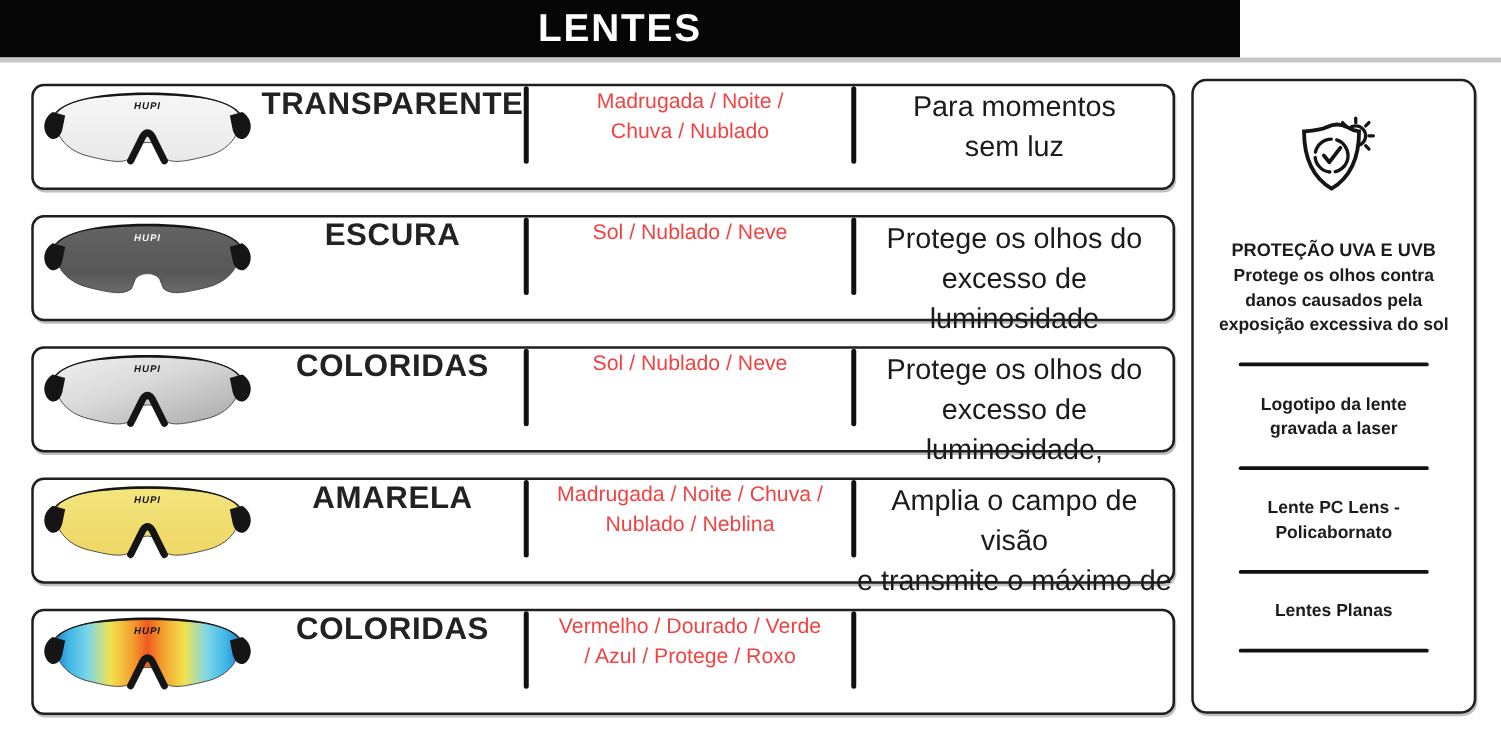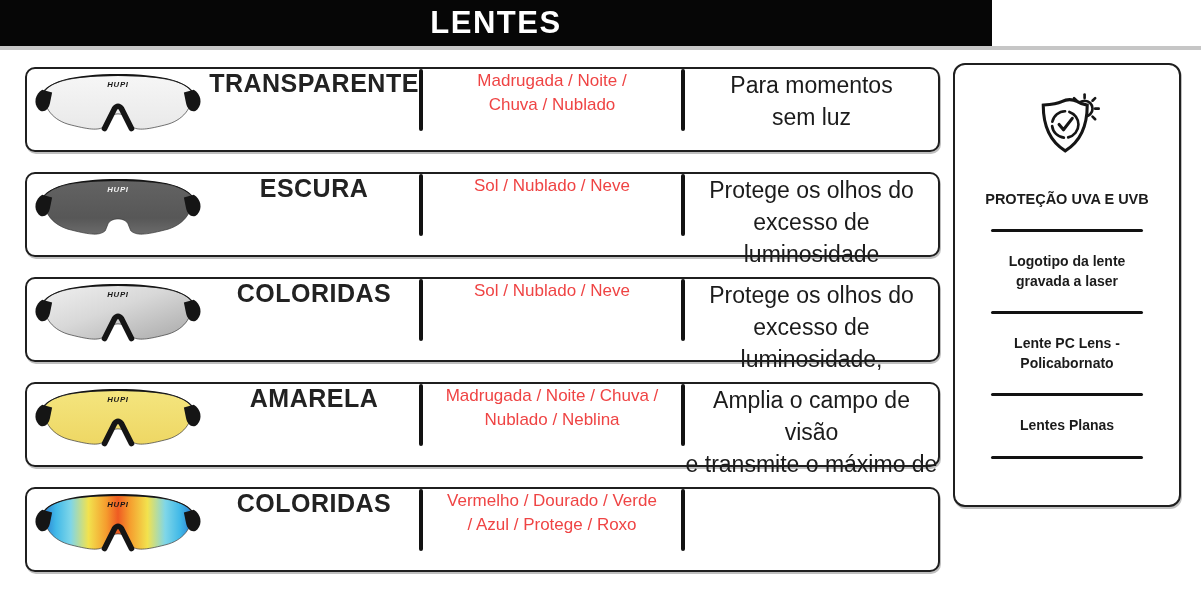--- a/index.html
+++ b/index.html
@@ -39,21 +39,21 @@
     flex:none;width:258px;text-align:center;font-size:17px;line-height:1.4;
     white-space:pre-line;color:#ef4444;
   }
   .row-right{
     flex:1;text-align:center;font-size:23px;line-height:1.4;
     white-space:pre-line;color:#1b1b1b;
   }
   
   .sidebar{
     box-sizing:border-box;
-    position:absolute;left:953px;top:63px;width:228px;height:444px;
+    position:absolute;left:953px;top:63px;width:228px;height:508px;
     border:2px solid #1f1f1f;border-radius:12px;background:#ffffff;
     display:flex;flex-direction:column;align-items:center;justify-content:space-evenly;
     padding:6px 10px;box-shadow:1px 2px 0 rgba(0,0,0,0.25);
   }
   .sb-section{text-align:center;font-size:14px;font-weight:700;line-height:1.4;white-space:pre-line;}
   .sb-title{font-size:14.5px;font-weight:800;white-space:pre-line;}
   .sb-divider{width:152px;height:3px;background:#121212;border-radius:2px;flex:none;}
   .sb-icon{flex:none;}
 </style>
 </head>
@@ -214,21 +214,23 @@
       <line x1="82" y1="8" x2="79" y2="11" stroke-width="3"></line>
       <line x1="86" y1="20" x2="82" y2="20" stroke-width="3"></line>
       <line x1="82" y1="32" x2="79" y2="29" stroke-width="3"></line>
       <line x1="58" y1="8" x2="61" y2="11" stroke-width="3"></line>
       <path d="M44,12 C50,9 56,9 62,12 C65,14 69,15.5 73,16 C73,34 68,56 48,68 C28,56 23,34 23,16 C30,15.5 38,15 44,12 Z" stroke-width="3.5" fill="#ffffff"></path>
       <circle cx="48" cy="38" r="15" stroke-width="3" stroke-dasharray="20 5"></circle>
       <path d="M41,38 L46,44 L56,31" stroke-width="3.5" stroke-linejoin="round"></path>
     </g>
   </svg>
 </div>
-    <div class="sb-section"><div class="sb-title">PROTEÇÃO UVA E UVB</div></div>
+    <div class="sb-section"><div class="sb-title">PROTEÇÃO UVA E UVB</div><div>Protege os olhos contra
+danos causados pela
+exposição excessiva do sol</div></div>
     <div class="sb-divider"></div>
     <div class="sb-section"><div>Logotipo da lente
 gravada a laser</div></div>
     <div class="sb-divider"></div>
     <div class="sb-section"><div>Lente PC Lens -
 Policabornato</div></div>
     <div class="sb-divider"></div>
     <div class="sb-section"><div>Lentes Planas</div></div>
     <div class="sb-divider"></div>
     <div class="sb-section"></div>

